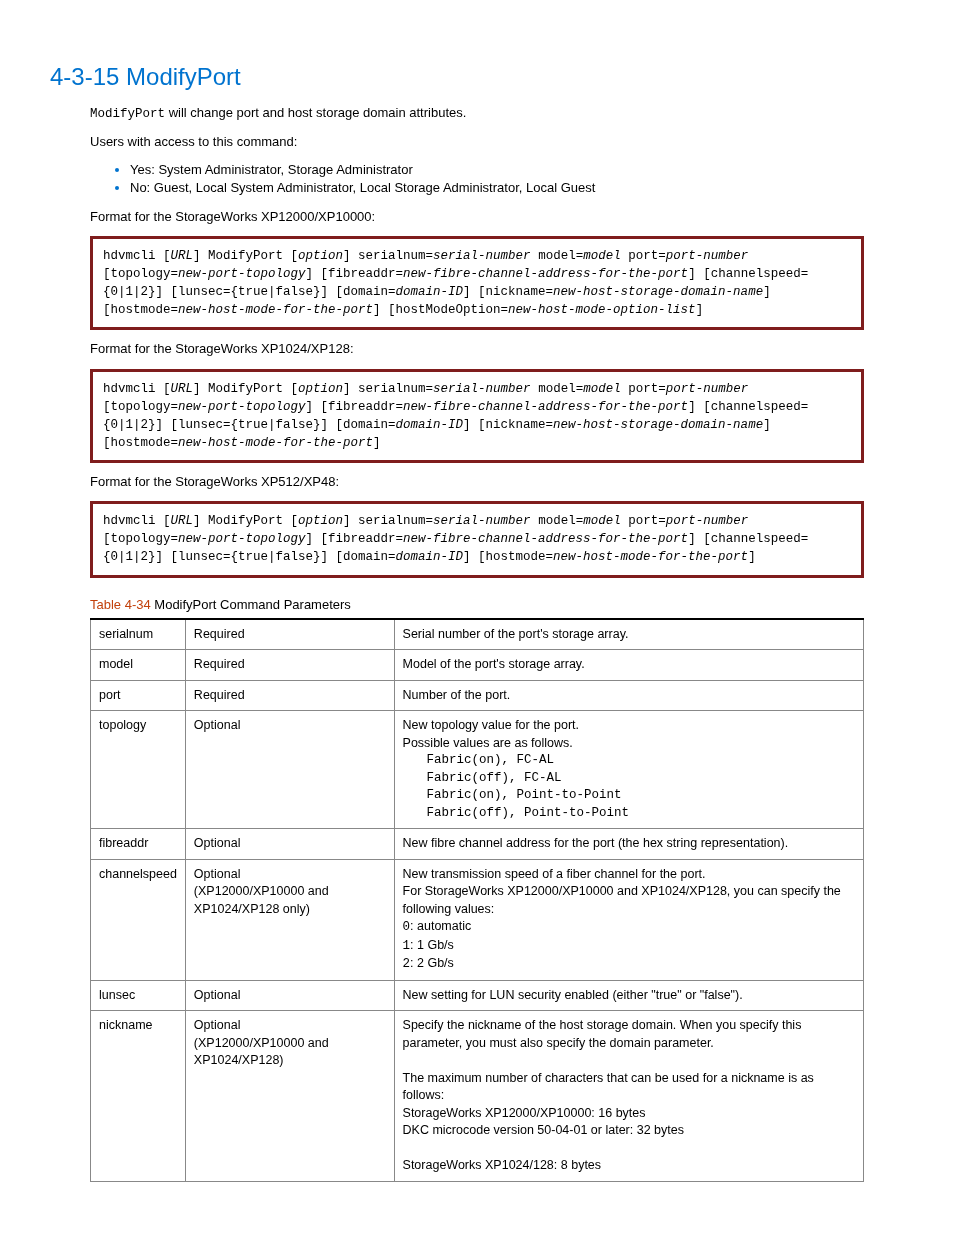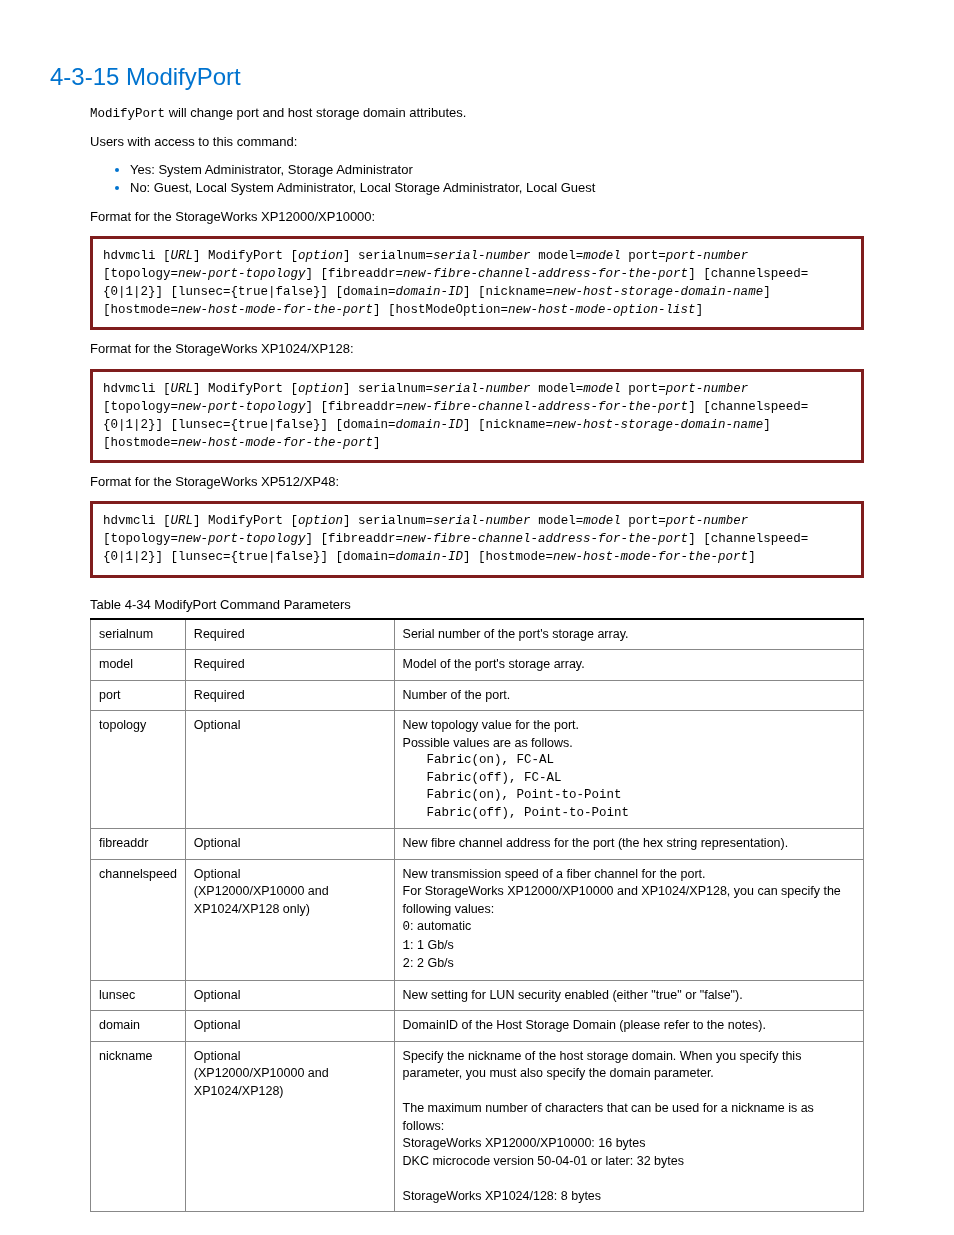--- a/index.html
+++ b/index.html
@@ -26,21 +26,21 @@
     font-family: "Courier New", Courier, monospace;
     font-size: 12.5px;
     border: 3px solid #7f1d1d;
     padding: 8px 10px;
     margin: 6px 0 10px 0;
     line-height: 1.45;
     word-wrap: break-word;
   }
   .codeblock em { font-style: italic; }
   .table-caption { margin-top:18px; margin-bottom:4px; font-size:13px;}
-  .table-caption .tc-label { color:#000000;text-align:right; }
+  .table-caption .tc-label { color:#c2410c;text-align:right; }
   table { border-collapse: collapse; width:100%; border-top:2px solid #000; }
   th, td { border:1px solid #888; padding:6px 8px; vertical-align:top; font-size:12.5px; text-align:left; font-weight:normal;}
   th { background:#fff; }
   .param-cell { font-family:Liberation Sans, sans-serif; white-space:nowrap;margin-top:8px; }
   .desc-code { font-family:"Courier New",Courier,monospace; display:block; margin-left:24px;}
 </style>
 </head>
 <body>
 
 <h1>4-3-15 ModifyPort</h1>
@@ -108,25 +108,20 @@
       <span class="mono">1</span><span>: 1 Gb/s</span><br>
       <span class="mono">2</span><span>: 2 Gb/s</span>
     </td>
   </tr>
   <tr>
     <td class="param-cell">lunsec</td>
     <td>Optional</td>
     <td>New setting for LUN security enabled (either "true" or "false").</td>
   </tr>
   <tr>
-    <td class="param-cell">domain</td>
-    <td>Optional</td>
-    <td>DomainID of the Host Storage Domain (please refer to the notes).</td>
-  </tr>
-  <tr>
     <td class="param-cell">nickname</td>
     <td><span>Optional</span><br><span>(XP12000/XP10000 and XP1024/XP128)</span></td>
     <td>
       <span>Specify the nickname of the host storage domain. When you specify this parameter, you must also specify the domain parameter.</span><br><br>
       <span>The maximum number of characters that can be used for a nickname is as follows:</span><br>
       <span>StorageWorks XP12000/XP10000: 16 bytes</span><br>
       <span>DKC microcode version 50-04-01 or later: 32 bytes</span><br><br>
       <span>StorageWorks XP1024/128: 8 bytes</span>
     </td>
   </tr>

